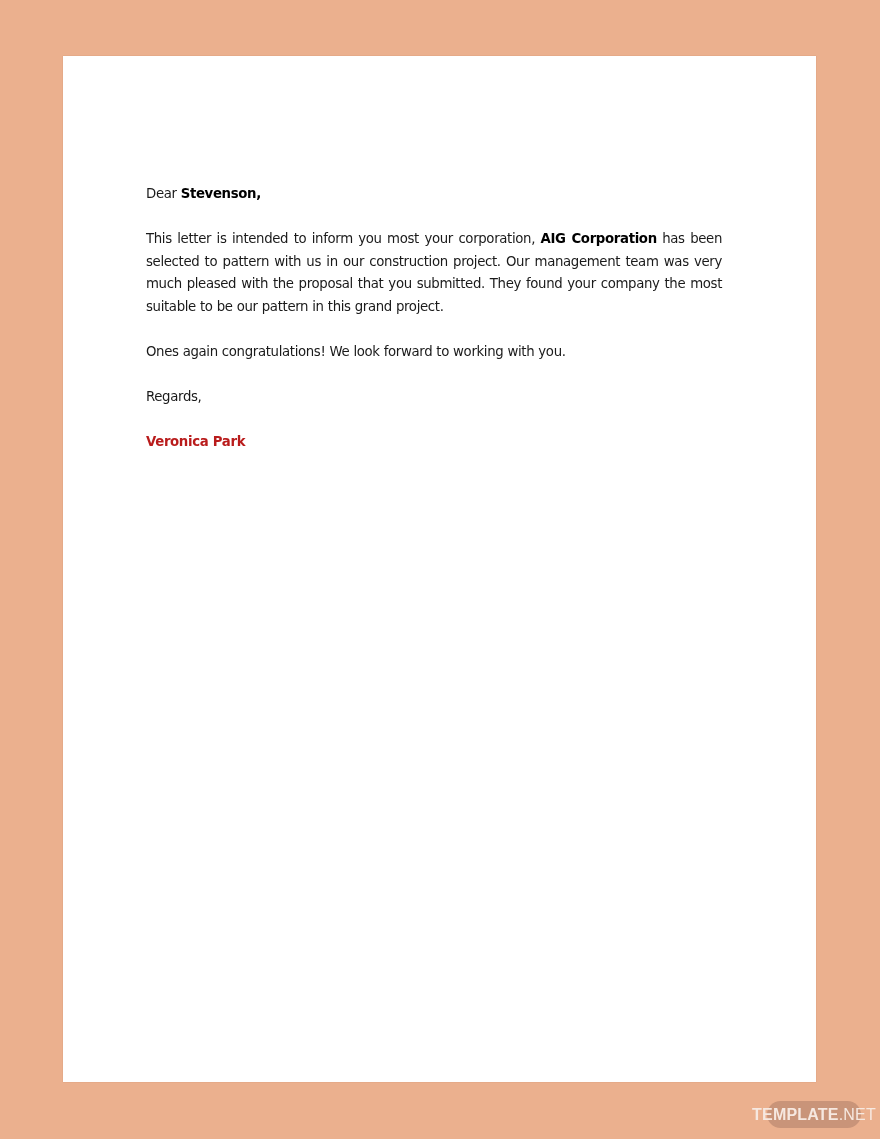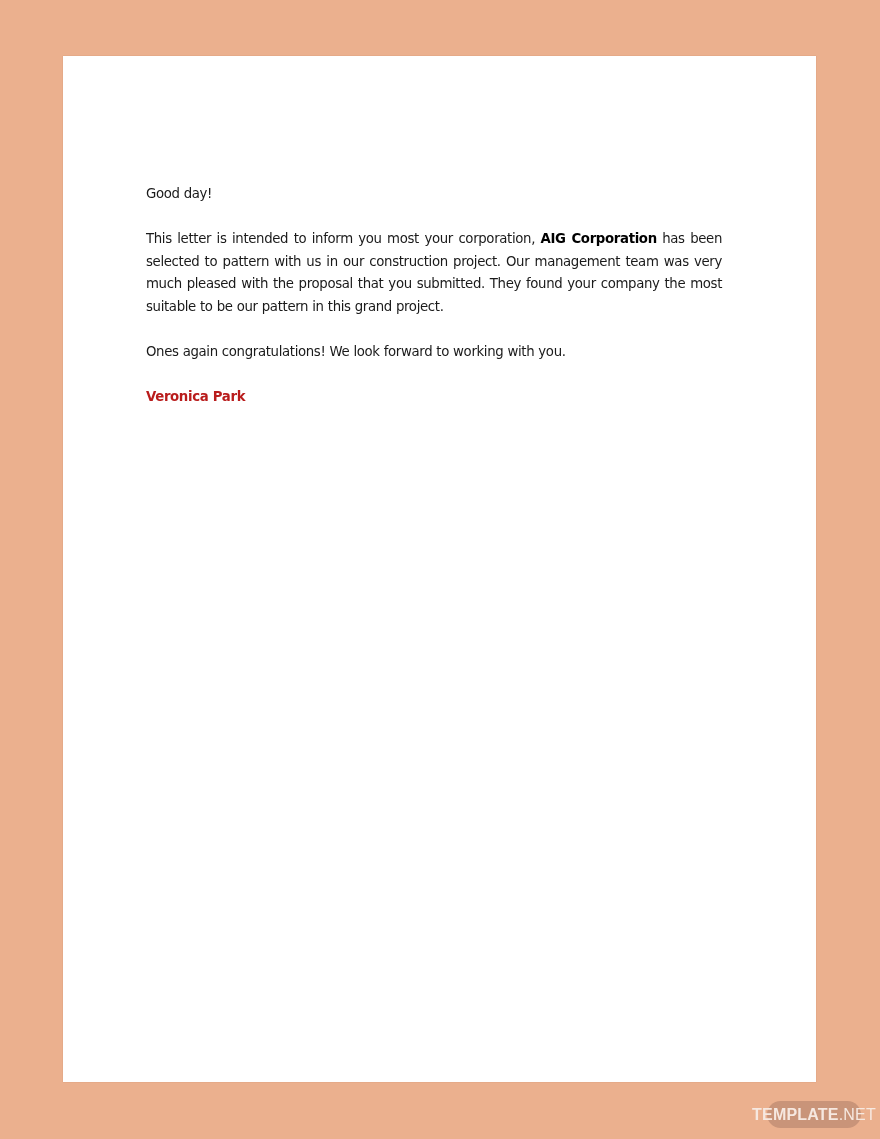--- a/index.html
+++ b/index.html
@@ -67,28 +67,29 @@
       letter-spacing: 0.2px;
     }
     .badge .b1 { font-weight: bold; }
     .badge .b2 { font-weight: normal; }
   </style>
 </head>
 <body>
 
 <div class="page">
   <div class="letter">
+    <p><span>Dear </span><b>Stevenson</b><b>,</b></p>
 
-    <p>Good day!</p>
 
     <p class="justify"><span>This letter is intended to inform you most your corporation, </span><b>AIG Corporation</b><span> has been selected to pattern with us in our construction project. Our management team was very much pleased with the proposal that you submitted. They found your company the most suitable to be our pattern in this grand project.</span></p>
 
 
     <p>Ones again congratulations! We look forward to working with you.</p>
 
+    <p>Regards,</p>
 
     <div class="sig">
       <div>Veronica Park</div>
     </div>
   </div>
 </div>
 
 <div class="badge">
   <span class="b1">TEMPLATE</span>
     <span class="b2">.NET</span>

